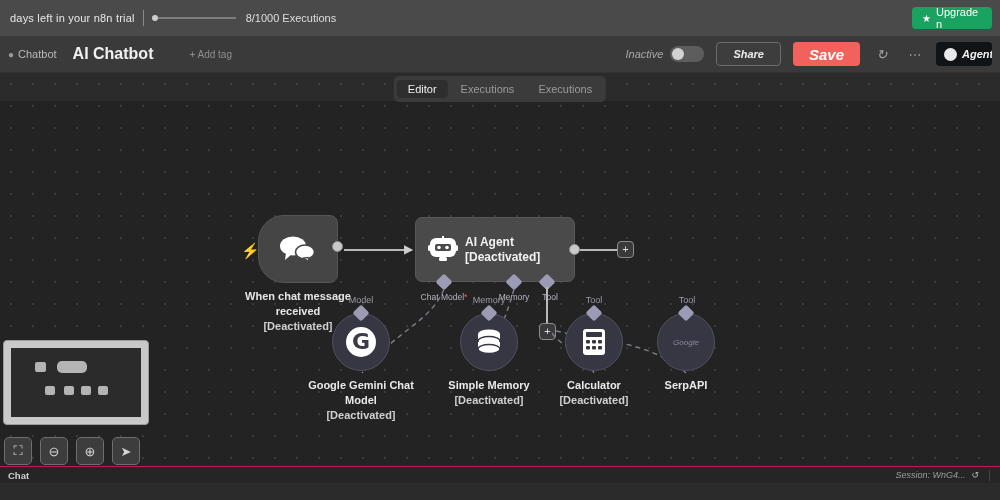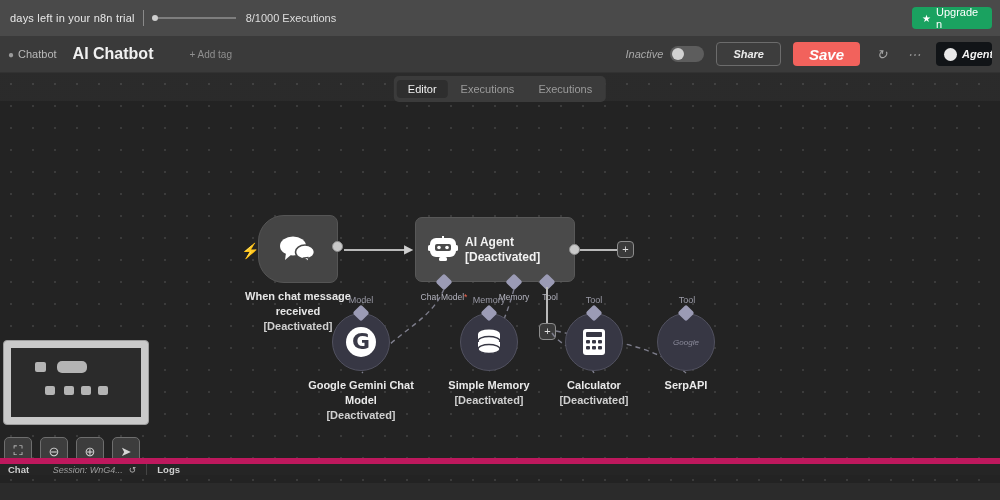--- a/index.html
+++ b/index.html
@@ -188,22 +188,22 @@
 
   .controls { position: absolute; left: 4px; top: 437px; display: flex; gap: 8px; }
   .ctl {
     width: 28px; height: 28px; border-radius: 5px; background: #3d3d3d;
     border: 1px solid #6e6e6e; display: flex; align-items: center; justify-content: center;
     color: #d6d6d6; font-size: 13px; cursor: pointer;
   }
 
   
   .bottombar {
-    position: absolute; left: 0; bottom: 8px; width: 1000px; height: 17px;
-    background: #252525; border-top: 6px solid #be185d;
+    position: absolute; left: 0; bottom: 0; width: 1000px; height: 17px;
+    background: #252525; border-top: 1px solid #be185d;
     display: flex; align-items: center; z-index: 25;
   }
   .bb-chat { font-size: 9.5px; color: #cfcfcf; padding-left: 8px; font-weight: bold; }
   .bb-session { font-size: 9px; color: #9d9d9d; margin-left: auto; margin-right: 6px; font-style: italic; }
   .bb-refresh { font-size: 9px; color: #b5b5b5; margin-right: 10px; cursor: pointer; }
   .bb-sep { width: 1px; height: 11px; background: #454545; margin-right: 10px; }
   .bb-logs { font-size: 9.5px; color: #cfcfcf; font-weight: bold; padding-right: 820px; }
 </style>
 </head>
 <body>
@@ -392,16 +392,15 @@
     <div class="ctl">⊖</div>
     <div class="ctl">⊕</div>
     <div class="ctl">➤</div>
   </div>
 
   <div class="bottombar">
     <span class="bb-chat">Chat</span>
     <span class="bb-session">Session: WnG4...</span>
     <span class="bb-refresh">↺</span>
     <span class="bb-sep"></span>
-    <span class="bb-logs">Logs</span>
   </div>
 
 </div>
 
 </body></html>

